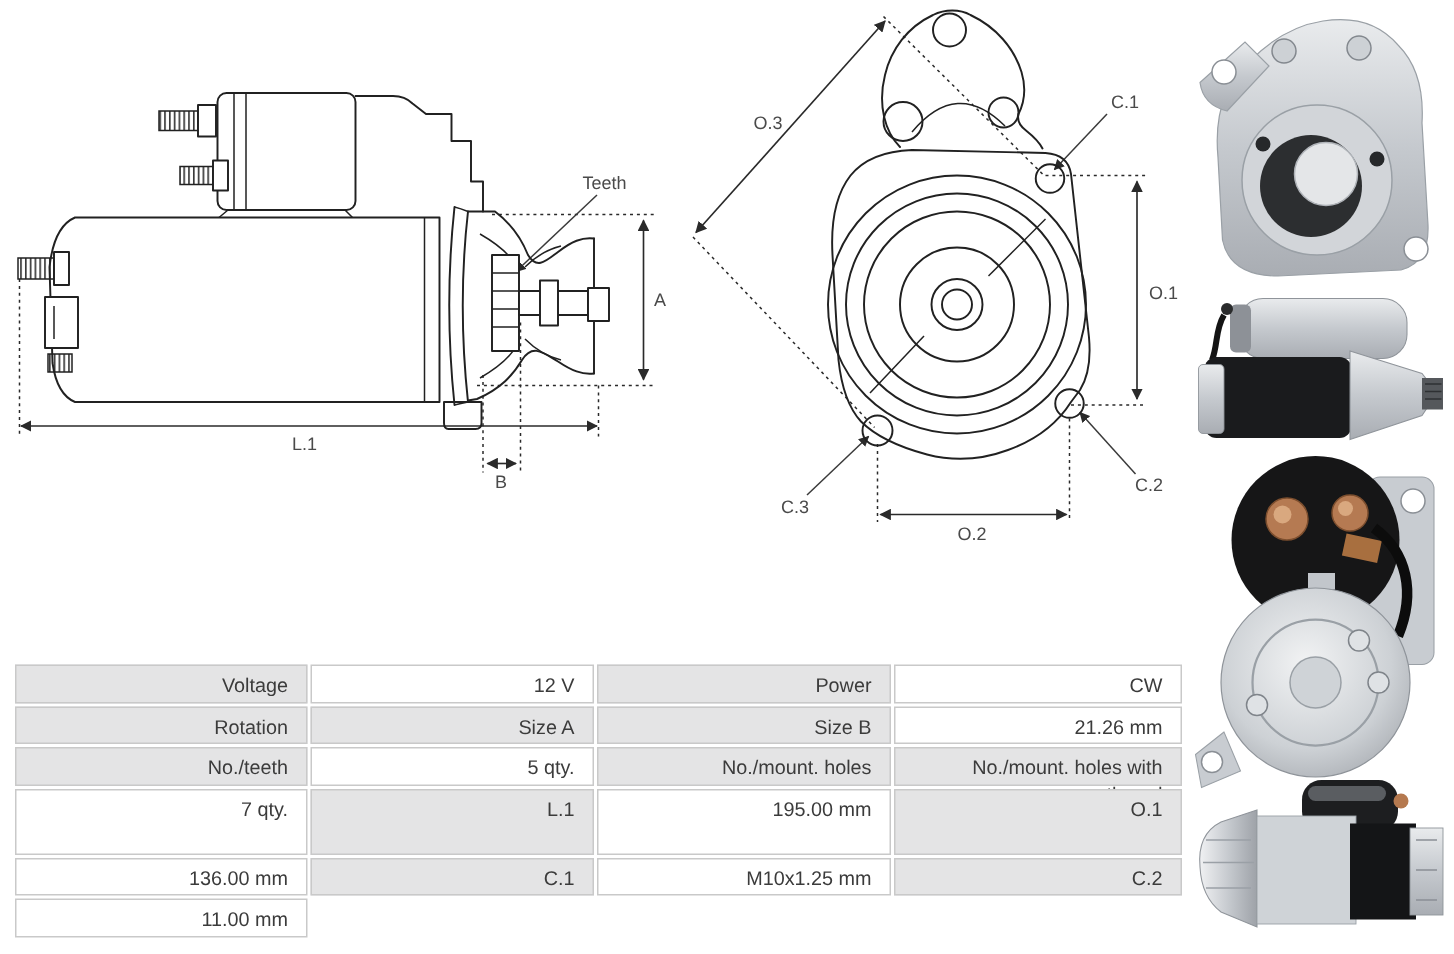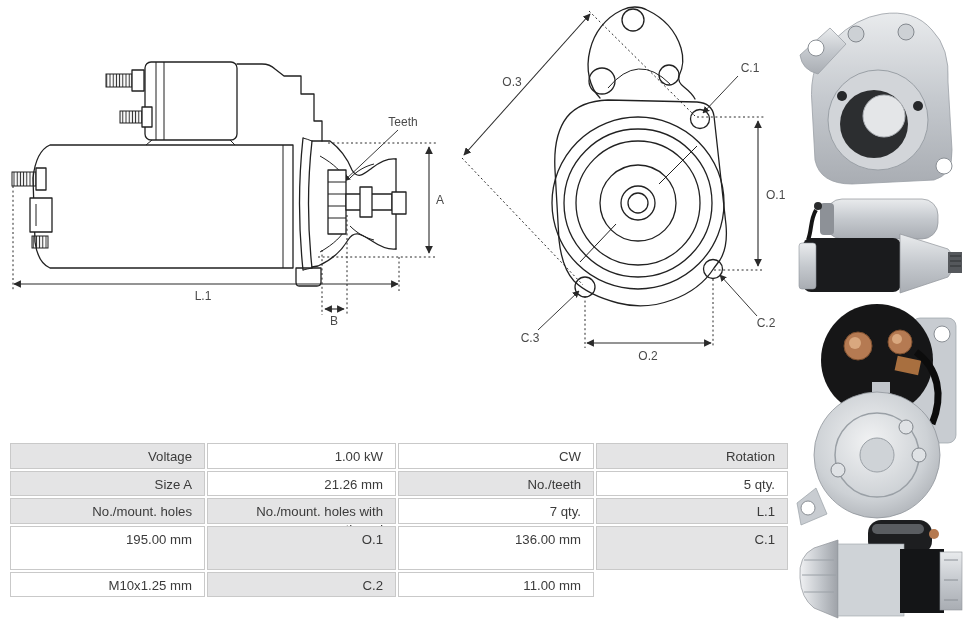--- a/index.html
+++ b/index.html
@@ -227,26 +227,28 @@
       <path d="M804,560 h30 M802,575 h34 M804,592 h30" stroke="#9aa0a6" stroke-width="1"></path>
       <rect x="838" y="544" width="66" height="72" fill="#cfd3d7" stroke="#9aa0a6" stroke-width="0.6"></rect>
       <rect x="900" y="549" width="44" height="64" fill="#141517"></rect>
       <rect x="940" y="552" width="22" height="58" fill="url(#metal)" stroke="#8f949a" stroke-width="0.6"></rect>
       <path d="M944,560 h14 M944,580 h14 M944,600 h14" stroke="#8a8f95" stroke-width="1"></path>
     </g>
   </svg>
 
   <div id="spec-table">
     <div class="cell lbl">Voltage</div>
-    <div class="cell val">1.00 kW</div>
+    <div class="cell val">12 V</div>
+    <div class="cell lbl">Power</div>
 
     <div class="cell val">CW</div>
     <div class="cell lbl">Rotation</div>
     <div class="cell lbl">Size A</div>
 
+    <div class="cell lbl">Size B</div>
     <div class="cell val">21.26 mm</div>
     <div class="cell lbl">No./teeth</div>
     <div class="cell val">5 qty.</div>
 
     <div class="cell lbl">No./mount. holes</div>
     <div class="cell lbl">No./mount. holes with thread</div>
     <div class="cell val">7 qty.</div>
 
     <div class="cell lbl">L.1</div>
     <div class="cell val">195.00 mm</div>

